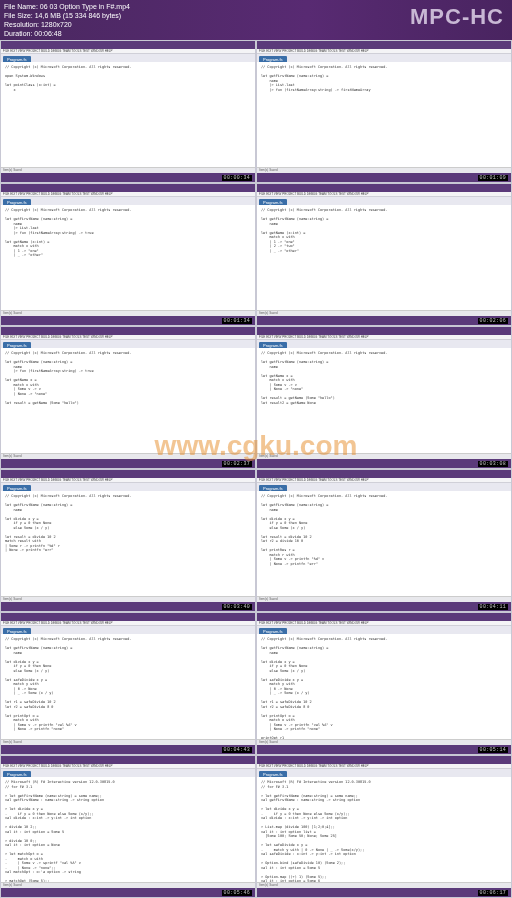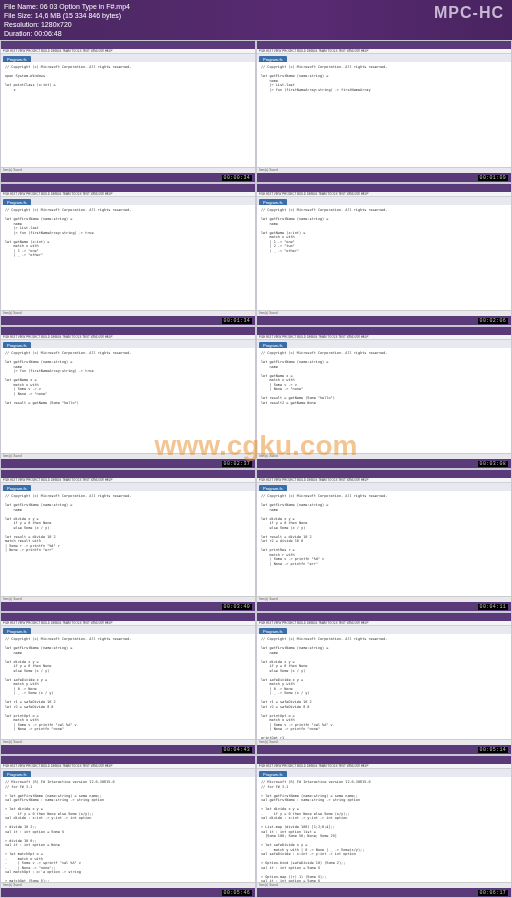--- a/index.html
+++ b/index.html
@@ -24,21 +24,21 @@
     top: 2px;
     left: 4px;
     font-size: 7px;
     line-height: 9px;
     color: #ffffff;
   }
   .app-brand {
     position: absolute;
     right: 8px;
     top: 4px;
-    font-size: 16px;
+    font-size: 22px;
     font-weight: 900;
     letter-spacing: 1px;
     color: #c8b8d4;
     font-family: Arial, sans-serif;
   }
   .grid {
     display: grid;
     grid-template-columns: repeat(2, 1fr);
     grid-auto-rows: 143px;
     gap: 0;

